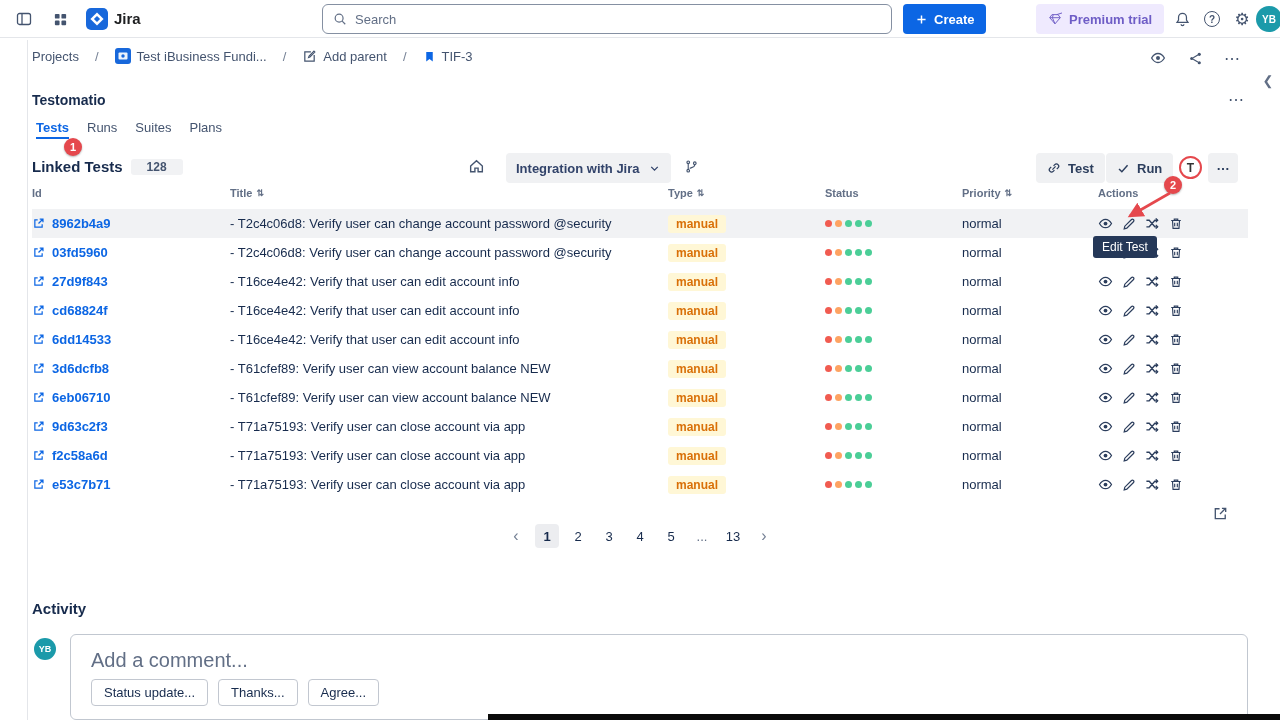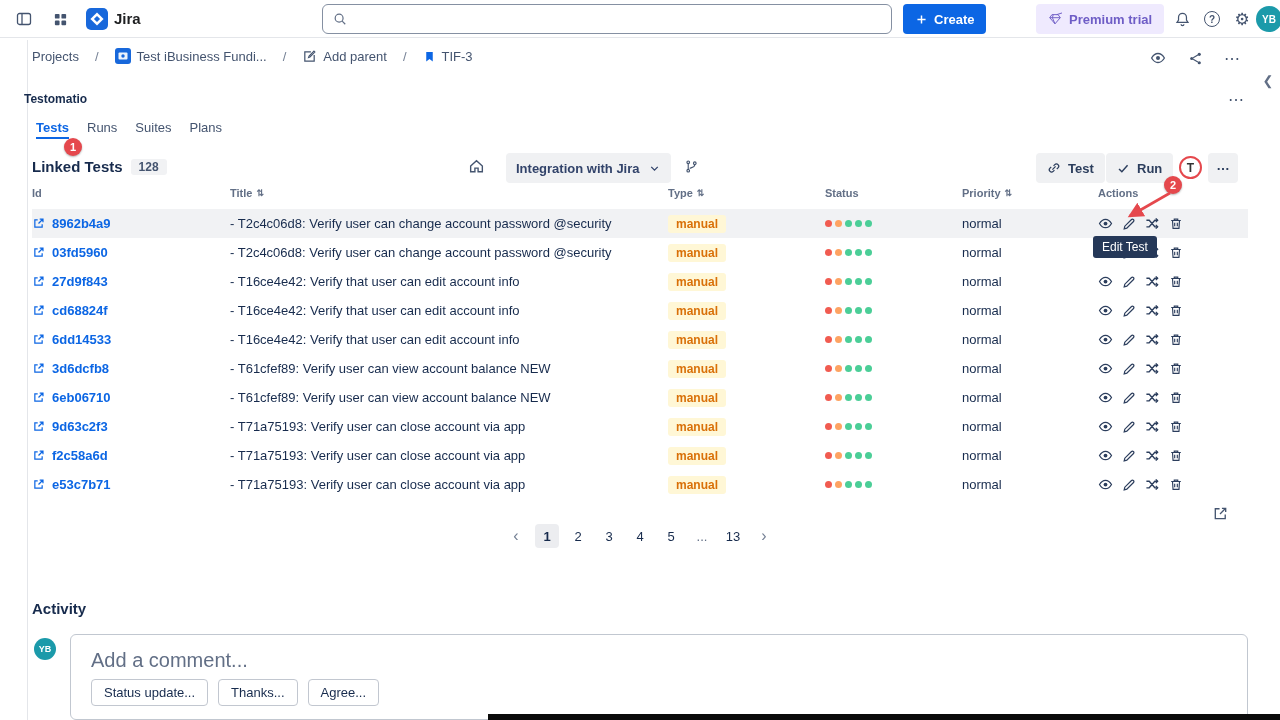--- a/index.html
+++ b/index.html
@@ -24,29 +24,29 @@
 
   
   .breadcrumb { position:absolute; top:42px; left:32px; height:28px; display:flex; align-items:center; gap:16px; font-size:13px; color:#44546F; }
   .bc-link { cursor:pointer; display:flex; align-items:center; gap:6px; color:#44546F; }
   .bc-sep { color:#758195; }
   .bc-right { position:absolute; top:42px; left:1142px; display:flex; gap:5px; }
   .leftline { position:absolute; top:40px; left:27px; width:1px; height:680px; background:#E4E6EA; }
   .panel-collapse { position:absolute; top:70px; left:1258px; color:#626F86; font-size:13px; cursor:pointer; width:20px; height:20px; display:flex; align-items:center; justify-content:center; }
 
   
-  .panel-title { position:absolute; top:92px; left:24px; font-size:12px; font-weight:700; color:#172B4D; }
+  .panel-title { position:absolute; top:92px; left:32px; font-size:14px; font-weight:700; color:#172B4D; }
   .panel-more { position:absolute; top:88px; left:1222px; font-size:16px; color:#44546F; cursor:pointer; width:28px; height:22px; display:flex; align-items:center; justify-content:center; }
   .tabs { position:absolute; top:120px; left:36px; display:flex; gap:18px; font-size:13px; color:#44546F; }
   .tab { padding-bottom:4px; cursor:pointer; font-weight:500; }
   .tab.active { color:#0C66E4; font-weight:600; box-shadow: inset 0 -2px 0 #0C66E4; }
 
   .linked-row { position:absolute; top:158px; left:32px; display:flex; align-items:center; gap:8px; }
   .linked-title { font-size:15px; font-weight:700; color:#172B4D; }
-  .count-badge { background:#F1F2F4; color:#44546F; font-size:12px; font-weight:600; border-radius:3px; padding:1px 8px; }
+  .count-badge { background:#F1F2F4; color:#44546F; font-size:12px; font-weight:600; border-radius:3px; padding:1px 16px; }
   .home-btn { position:absolute; top:158px; left:468px; color:#44546F; cursor:pointer; }
   .dropdown { position:absolute; top:153px; left:506px; height:30px; background:#F0F1F3; border-radius:4px; display:flex; align-items:center; gap:8px; padding:6px 10px; font-size:13px; font-weight:600; color:#32436A; cursor:pointer; }
   .branch-btn { position:absolute; top:159px; left:684px; color:#44546F; cursor:pointer; }
   .gbtn { height:30px; background:#F0F1F3; border:none; border-radius:4px; display:flex; align-items:center; gap:7px; padding:0 11px; font-size:13px; font-weight:600; color:#2C3E5D; cursor:pointer; font-family:inherit; }
   .test-btn { position:absolute; top:153px; left:1036px; }
   .run-btn  { position:absolute; top:153px; left:1106px; }
   .more-btn { position:absolute; top:153px; left:1208px; width:30px; justify-content:center; }
   .circled-t { position:absolute; top:156px; left:1179px; width:23px; height:23px; border:2.5px solid #E5484D; border-radius:50%; display:flex; align-items:center; justify-content:center; font-size:12px; font-weight:700; color:#333; background:#fff; z-index:4; }
 
   
@@ -122,20 +122,21 @@
         </svg>
     </div>
     <div class="appname">Jira</div>
     <div class="search">
       <span>
         <svg viewBox="0 0 16 16" width="14" height="14">
             <circle cx="7" cy="7" r="4.5" fill="none" stroke="currentColor" stroke-width="1.4"></circle>
             <path d="M10.5 10.5L14 14" stroke="currentColor" stroke-width="1.4"></path>
           </svg>
       </span>
+      <input type="text" placeholder="Search" style="">
     </div>
     <button class="create-btn">
       <span>
         <svg viewBox="0 0 16 16" width="13" height="13">
             <path d="M8 3v10M3 8h10" stroke="currentColor" stroke-width="1.8"></path>
           </svg>
       </span>
       <span>Create</span>
     </button>
     <button class="premium-btn">

